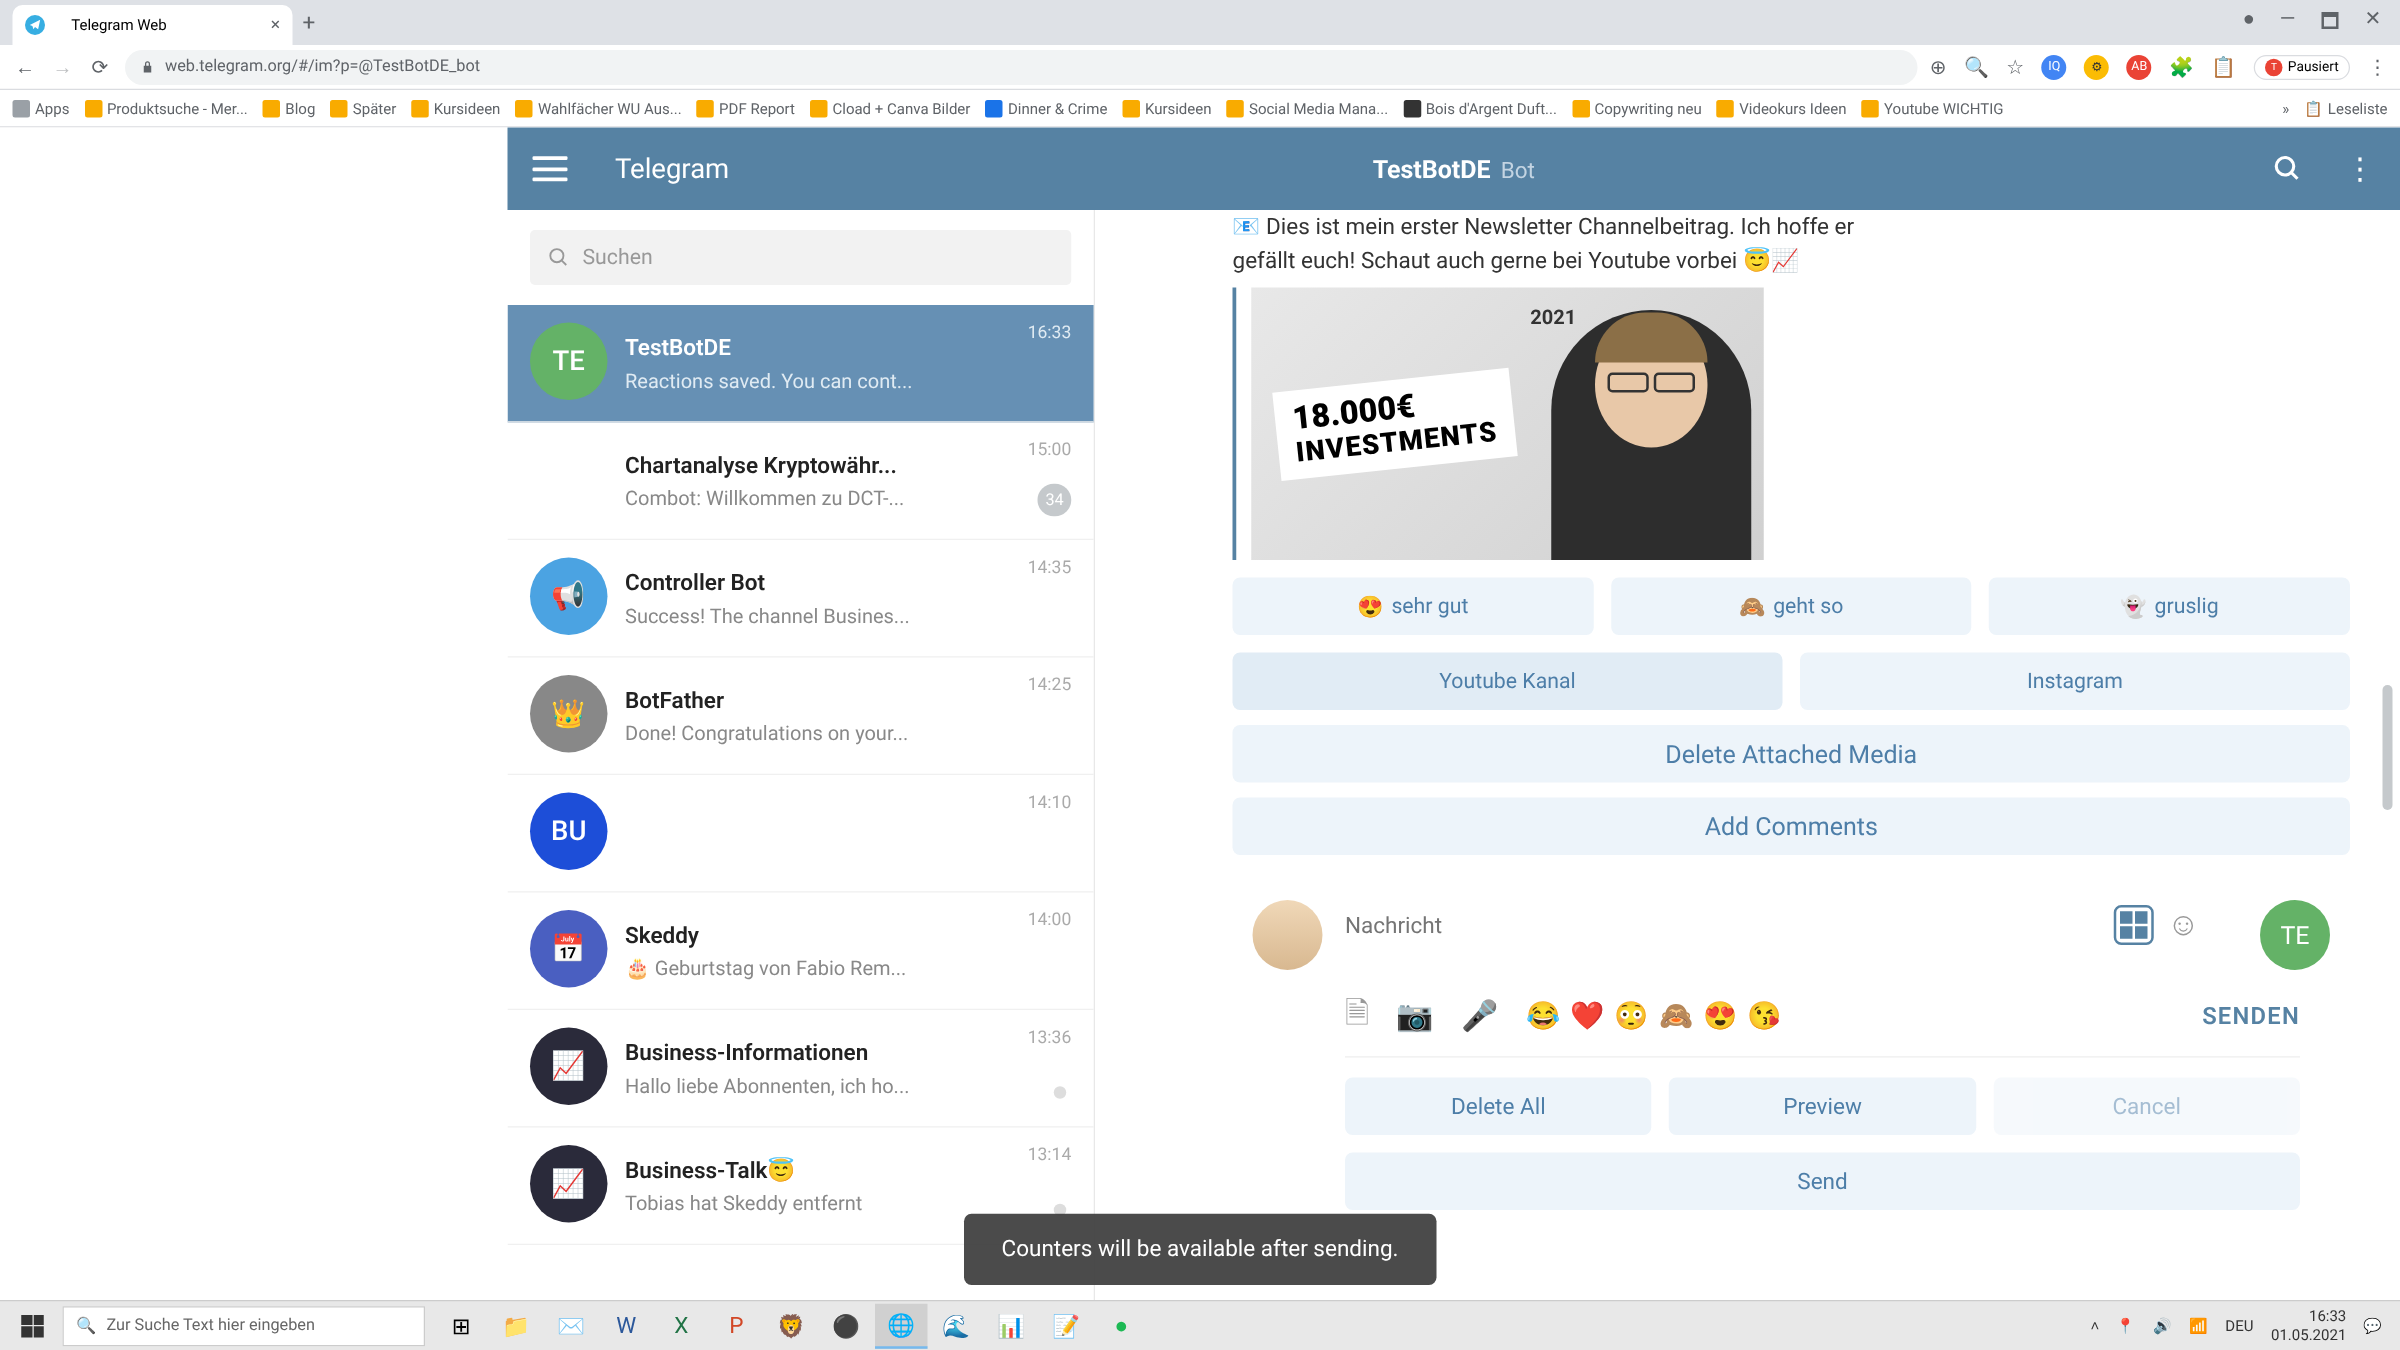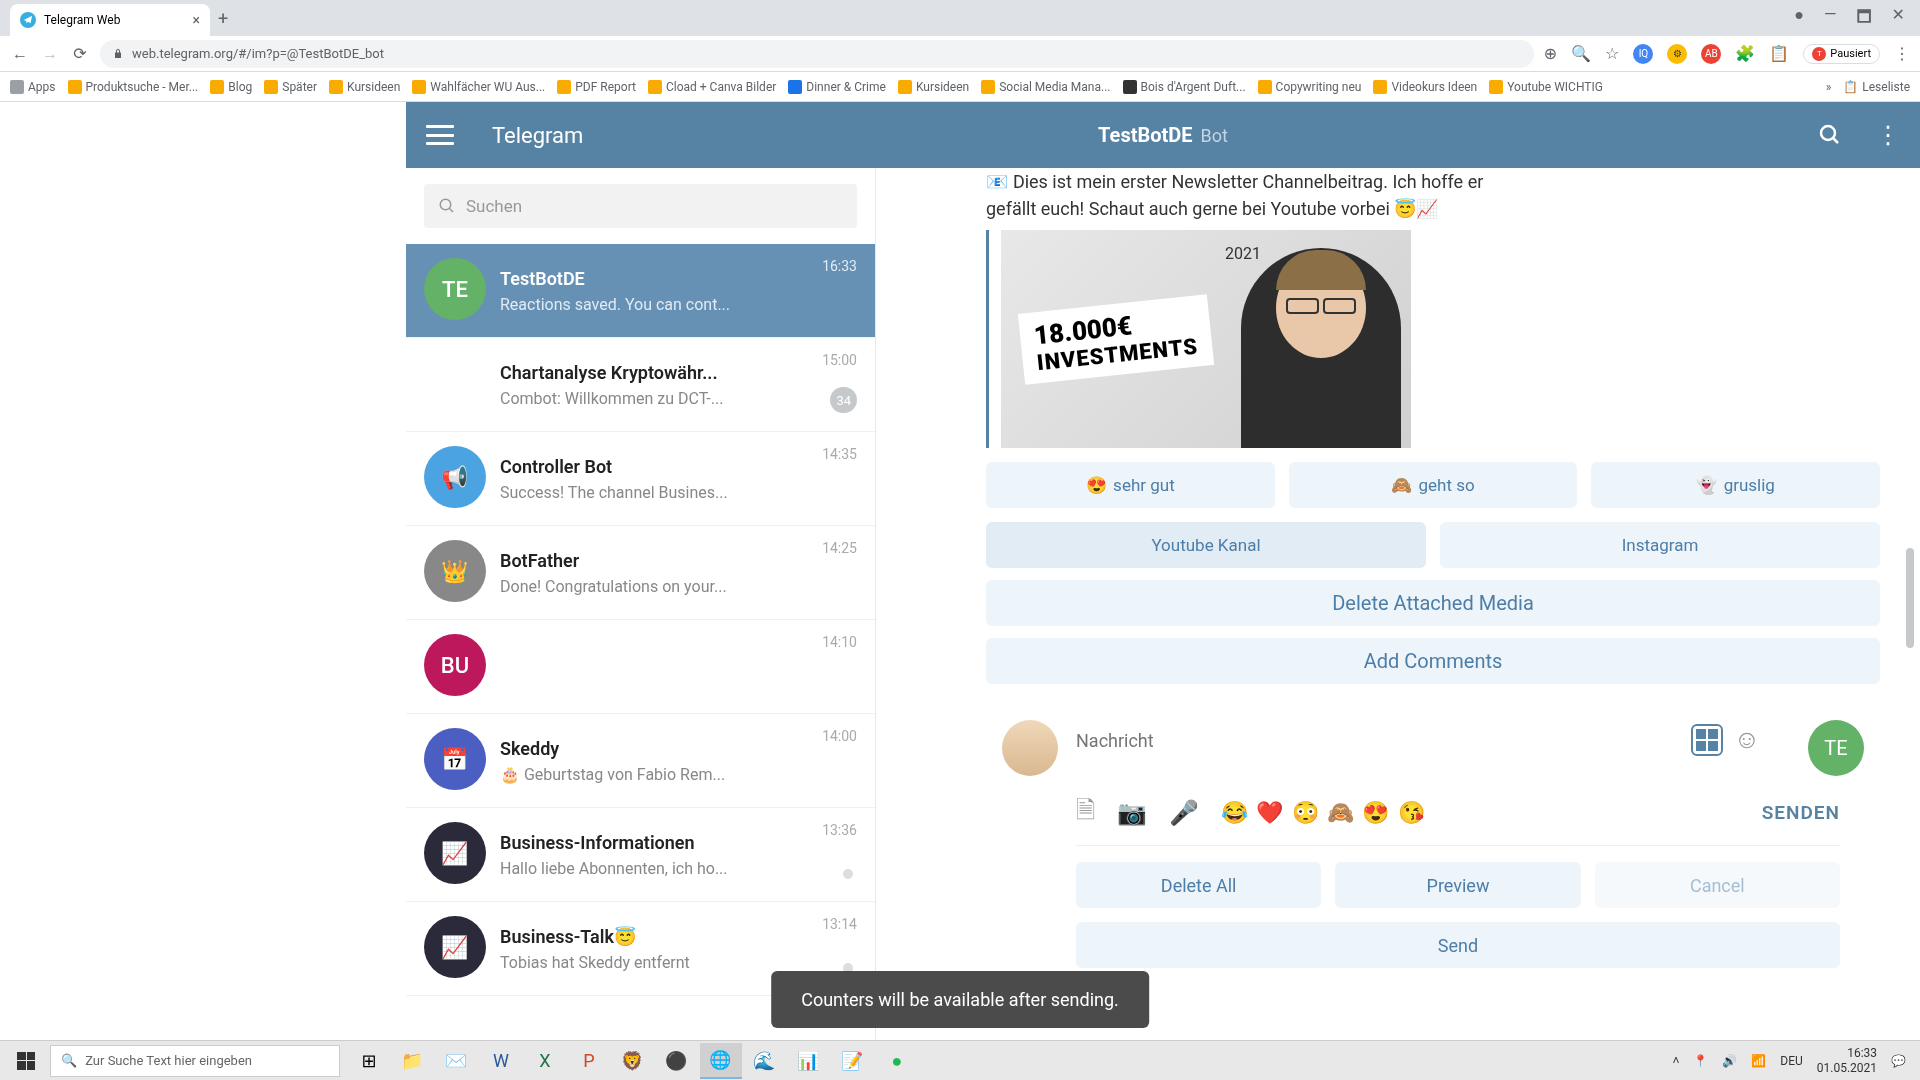--- a/index.html
+++ b/index.html
@@ -1,20 +1,20 @@
 <!DOCTYPE html>
 <html><head>
 <meta charset="utf-8">
 <style>
 * { margin: 0; padding: 0; box-sizing: border-box; font-family: -apple-system, BlinkMacSystemFont, "Segoe UI", Roboto, Arial, sans-serif; }
 body { width: 1920px; height: 1080px; background: #fff; overflow: hidden; position: relative; }
 
 
 .tab-bar { height: 36px; background: #dee1e6; display: flex; align-items: center; padding-left: 10px; }
-.tab { background: #fff; height: 32px; width: 200px; display: flex; align-items: center; padding: 0 10px; border-radius: 8px 8px 0 0; font-size: 12px; gap: 8px; margin-top: 4px; }
+.tab { background: #fff; height: 32px; width: 224px; display: flex; align-items: center; padding: 0 10px; border-radius: 8px 8px 0 0; font-size: 12px; gap: 21px; margin-top: 4px; }
 .tab-icon { width: 16px; height: 16px; background: #37aee2; border-radius: 50%; display: flex; align-items: center; justify-content: center; }
 .tab-icon svg { width: 10px; height: 10px; fill: #fff; }
 .tab-close { margin-left: auto; font-size: 14px; color: #5f6368; cursor: pointer; }
 .new-tab { margin-left: 8px; color: #5f6368; font-size: 18px; cursor: pointer; }
 .window-controls { margin-left: auto; display: flex; gap: 20px; padding-right: 15px; color: #5f6368; }
 
 .addr-bar { height: 36px; background: #fff; border-bottom: 1px solid #dadce0; display: flex; align-items: center; padding: 0 10px; gap: 10px; }
 .nav-btn { width: 20px; height: 20px; display: flex; align-items: center; justify-content: center; color: #5f6368; cursor: pointer; }
 .url-box { flex: 1; height: 28px; background: #f1f3f4; border-radius: 14px; display: flex; align-items: center; padding: 0 12px; gap: 8px; font-size: 13px; color: #5f6368; }
 .lock-icon { width: 12px; height: 12px; }
@@ -64,21 +64,21 @@
 
 
 .conversation { flex: 1; display: flex; flex-direction: column; background: #fff; position: relative; }
 .msg-area { flex: 1; overflow-y: auto; padding: 0 40px 10px 110px; }
 .msg-text { font-size: 18px; color: #333; line-height: 1.5; margin-bottom: 4px; }
 .preview-block { border-left: 3px solid #5682a3; padding-left: 12px; margin-top: 8px; }
 .preview-img { width: 410px; height: 218px; background: linear-gradient(135deg, #e8e8e8, #d0d0d0); display: flex; align-items: center; position: relative; overflow: hidden; }
 .preview-banner { background: #fff; padding: 8px 14px; transform: rotate(-6deg); margin-left: 20px; }
 .preview-banner-big { font-size: 26px; font-weight: 900; color: #000; display: block; }
 .preview-banner-sub { font-size: 22px; font-weight: 900; color: #000; letter-spacing: 1px; }
-.preview-year { position: absolute; right: 150px; top: 14px; font-size: 16px; font-weight: 400; color: #333; }
+.preview-year { position: absolute; right: 150px; top: 14px; font-size: 16px; font-weight: 700; color: #333; }
 .preview-person { position: absolute; right: 10px; bottom: 0; width: 160px; height: 200px; background: #2d2d2d; border-radius: 80px 80px 0 0; }
 .preview-head { width: 90px; height: 100px; background: #e8c8a8; border-radius: 50%; margin: 10px auto 0; position: relative; }
 .preview-hair { width: 90px; height: 40px; background: #8b6f47; border-radius: 45px 45px 0 0; position: absolute; top: -8px; }
 .preview-glasses { width: 70px; height: 16px; position: absolute; top: 40px; left: 10px; display: flex; gap: 4px; }
 .preview-glasses span { flex: 1; border: 2px solid #333; border-radius: 4px; }
 
 .reaction-row { display: flex; gap: 14px; margin-top: 14px; flex-wrap: wrap; }
 .reaction-btn { flex: 1; min-width: 160px; height: 46px; background: #edf4fa; border: none; border-radius: 6px; font-size: 17px; color: #4d7ea8; display: flex; align-items: center; justify-content: center; gap: 6px; cursor: pointer; }
 .reaction-btn.highlighted { background: #e1ecf5; }
 .action-btn { width: 100%; height: 46px; background: #edf4fa; border: none; border-radius: 6px; font-size: 20px; color: #4d7ea8; cursor: pointer; margin-top: 12px; }
@@ -296,21 +296,21 @@
             <div class="chat-item">
     <div class="chat-avatar" style="background:#888">👑</div>
     <div class="chat-info">
       <div class="chat-name">BotFather</div>
       <div class="chat-preview">Done! Congratulations on your...</div>
     </div>
     <span class="chat-time">14:25</span>
 
   </div>
             <div class="chat-item">
-    <div class="chat-avatar" style="background:#be185d">BU</div>
+    <div class="chat-avatar" style="background:#1d4ed8">BU</div>
     <span class="chat-time">14:10</span>
 
   </div>
             <div class="chat-item">
     <div class="chat-avatar" style="background:#4a5fc1">📅</div>
     <div class="chat-info">
       <div class="chat-name">Skeddy</div>
       <div class="chat-preview">🎂 Geburtstag von Fabio Rem...</div>
     </div>
     <span class="chat-time">14:00</span>

